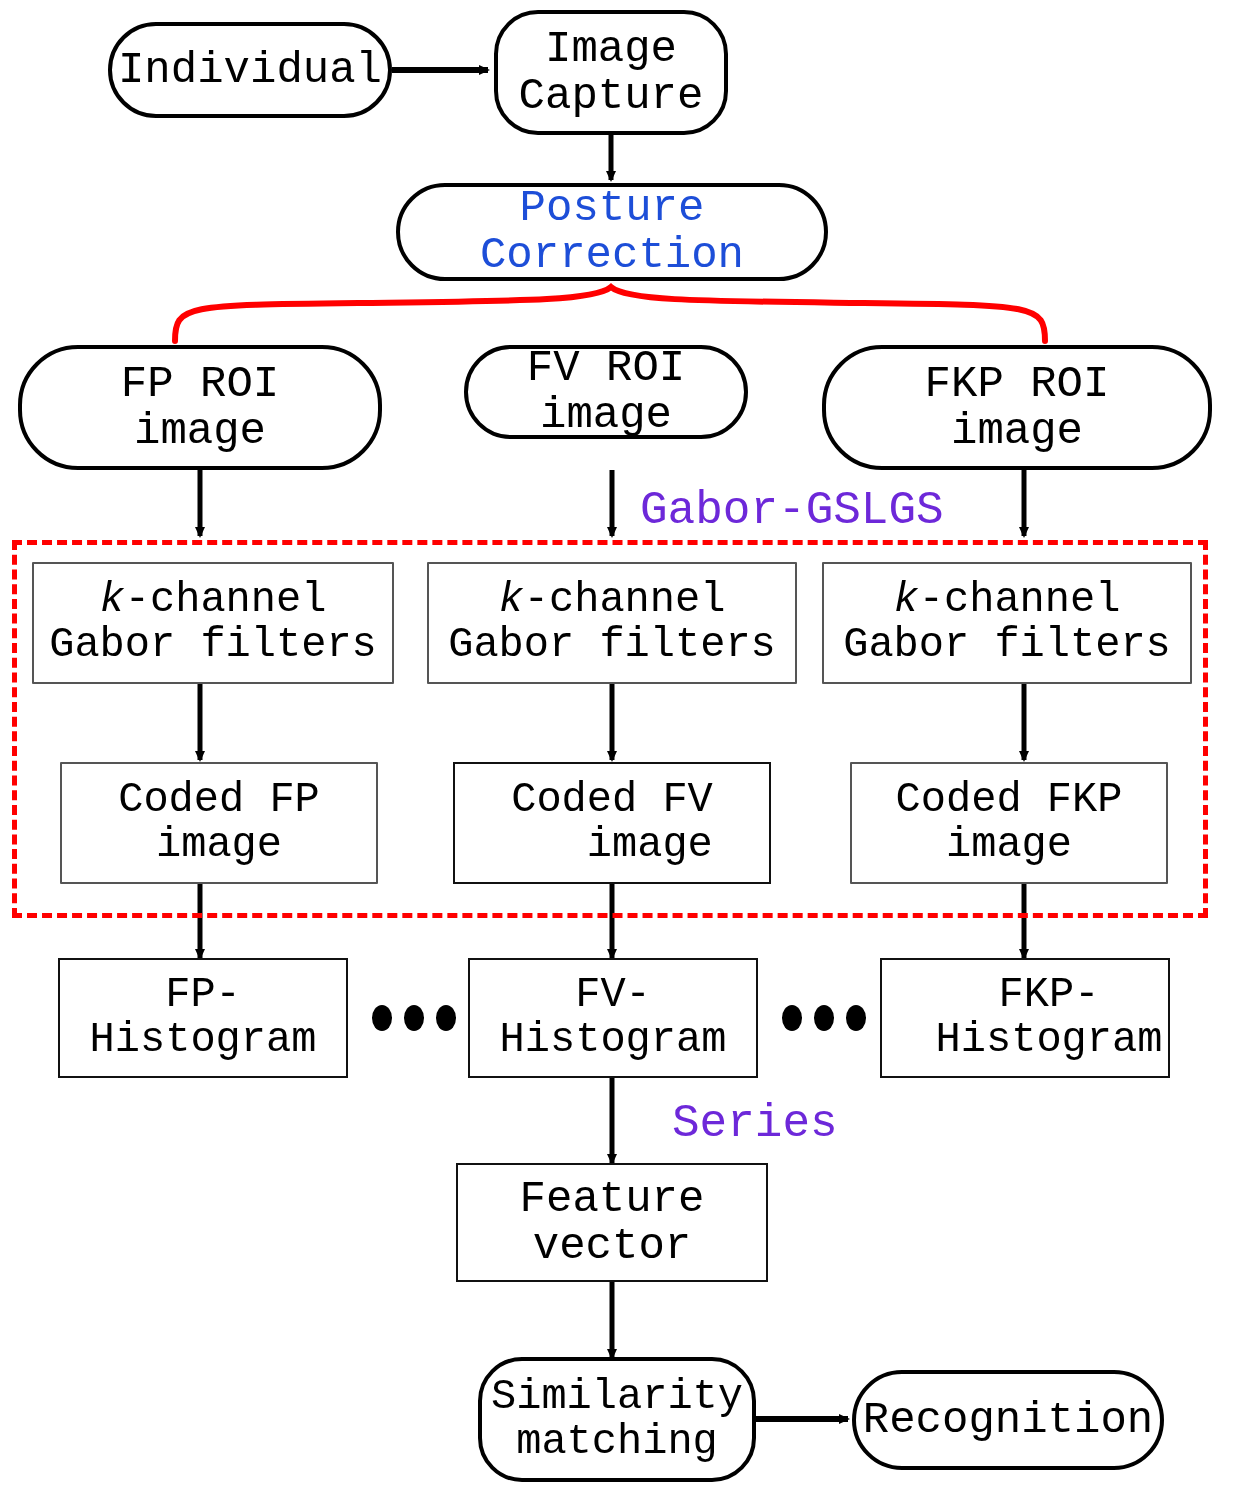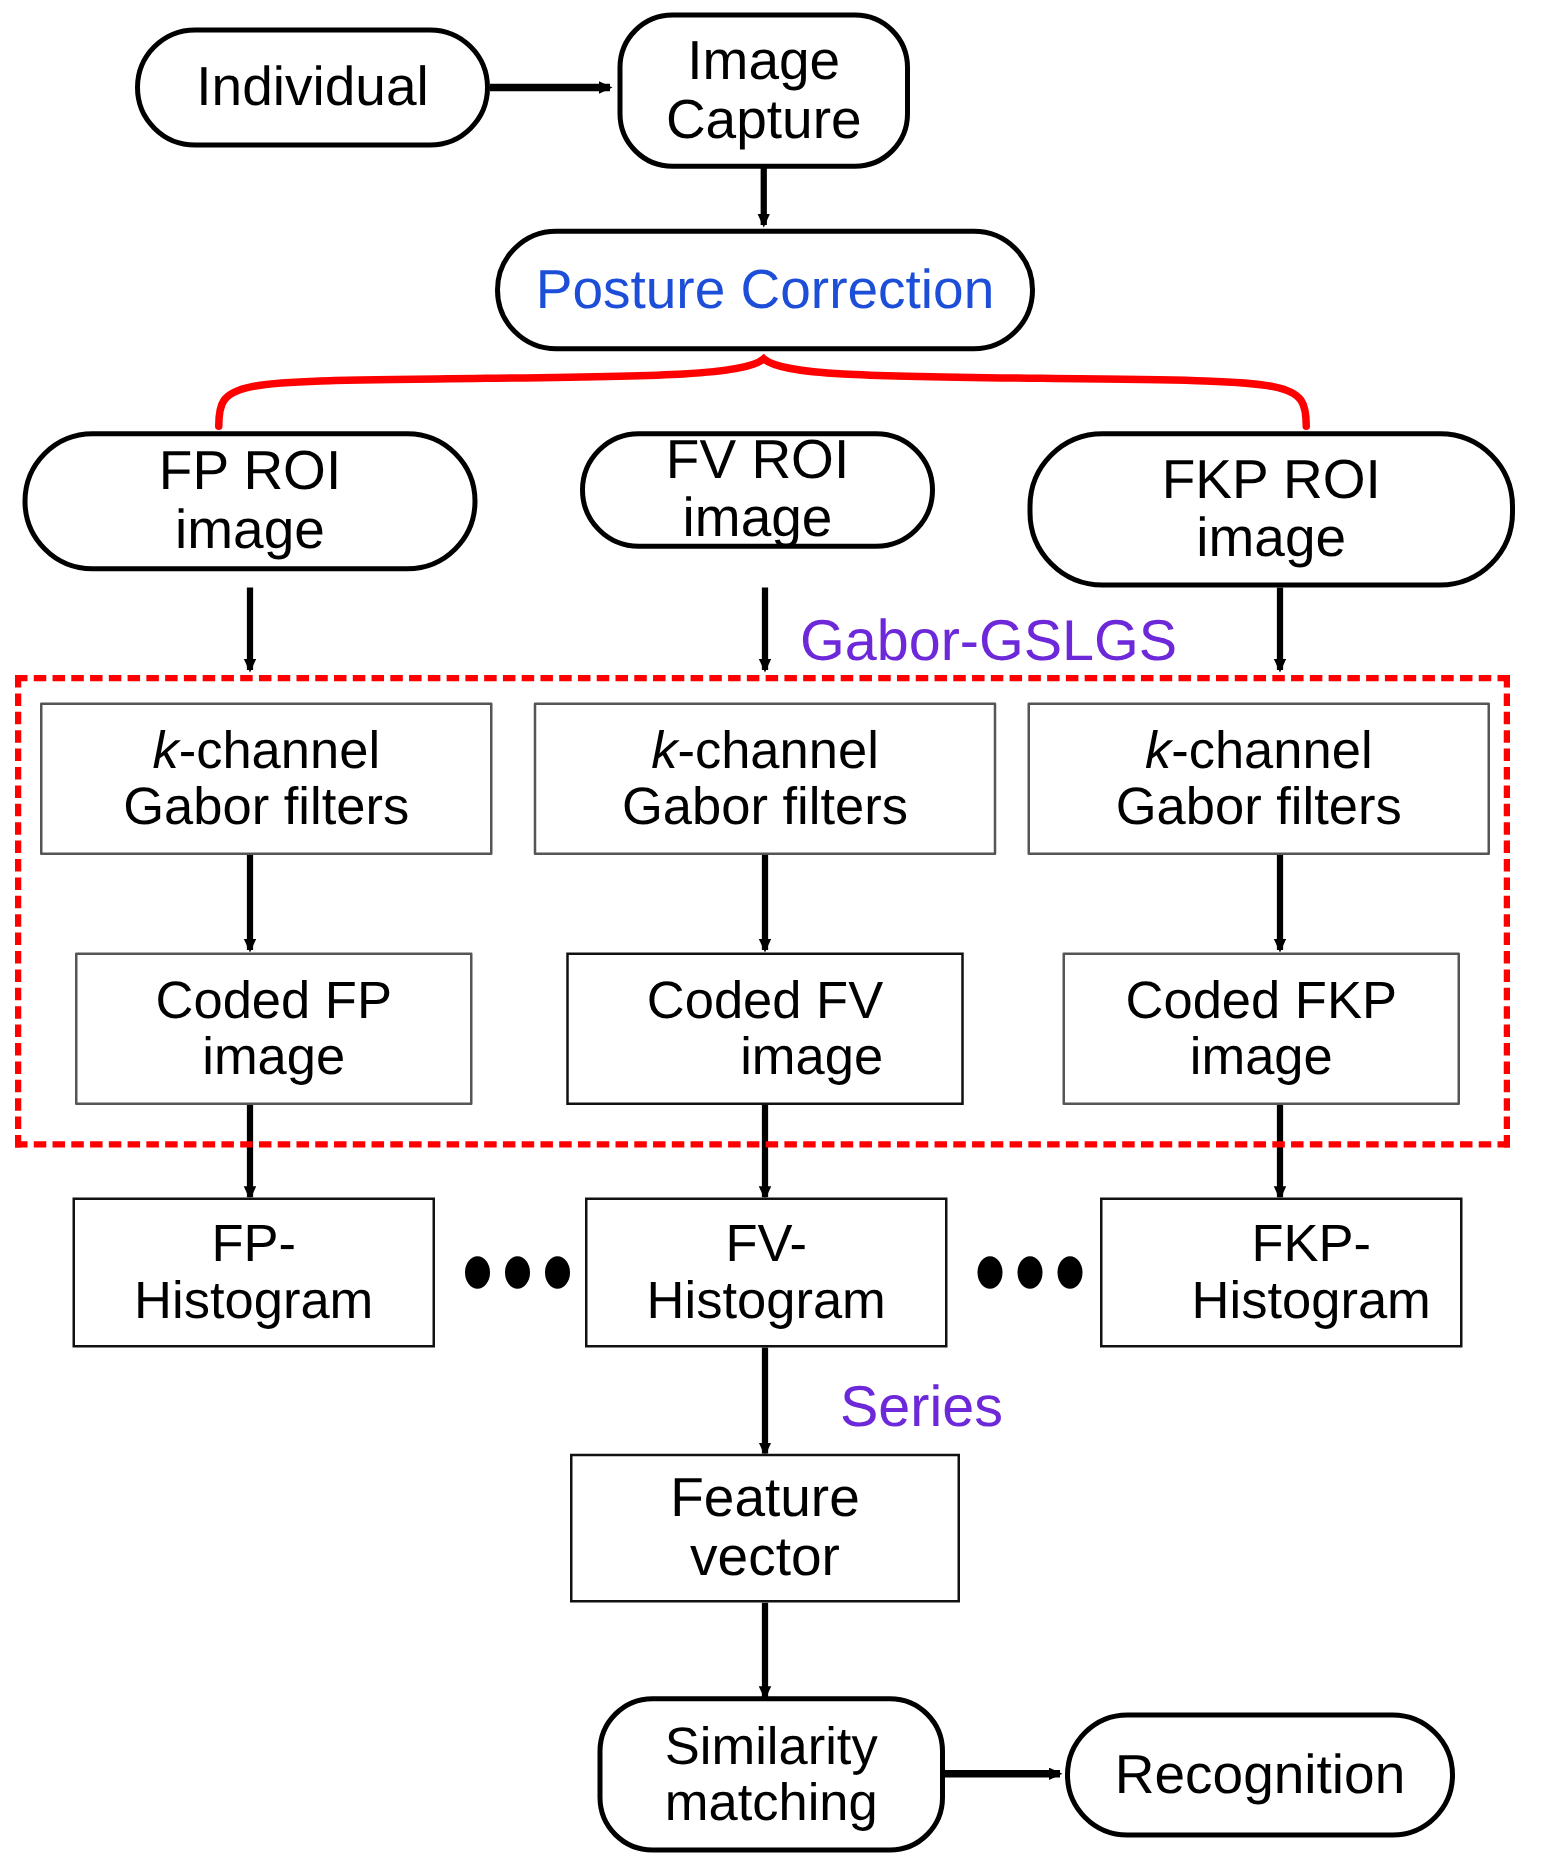--- a/index.html
+++ b/index.html
@@ -5,21 +5,21 @@
   html, body {
     margin: 0;
     padding: 0;
     background: #ffffff;
   }
   #canvas {
     position: relative;
     width: 1234px;
     height: 1493px;
     background: #ffffff;
-    font-family: Liberation Sans, sans-serif;
+    font-family: Liberation Mono, monospace;
     overflow: hidden;
   }
   #wires {
     position: absolute;
     left: 0; top: 0;
     width: 1234px;
     height: 1493px;
     pointer-events: none;
   }
   .node {
@@ -136,21 +136,21 @@
     <span>
       <span class="t-line">Image</span>
       <span class="t-line">Capture</span>
     </span>
   </div>
 
   <div class="node pill" style="left:396px; top:183px; width:432px; height:98px; font-size:44px;">
     <span class="label-red">Posture Correction</span>
   </div>
 
-  <div class="node pill" style="left:18px; top:345px; width:364px; height:112px; font-size:44px;">
+  <div class="node pill" style="left:18px; top:345px; width:364px; height:125px; font-size:44px;">
     <span>
       <span class="t-line">FP ROI</span>
       <span class="t-line">image</span>
     </span>
   </div>
 
   <div class="node pill" style="left:464px; top:345px; width:284px; height:94px; font-size:44px;">
     <span>
       <span class="t-line">FV ROI</span>
       <span class="t-line">image</span>

